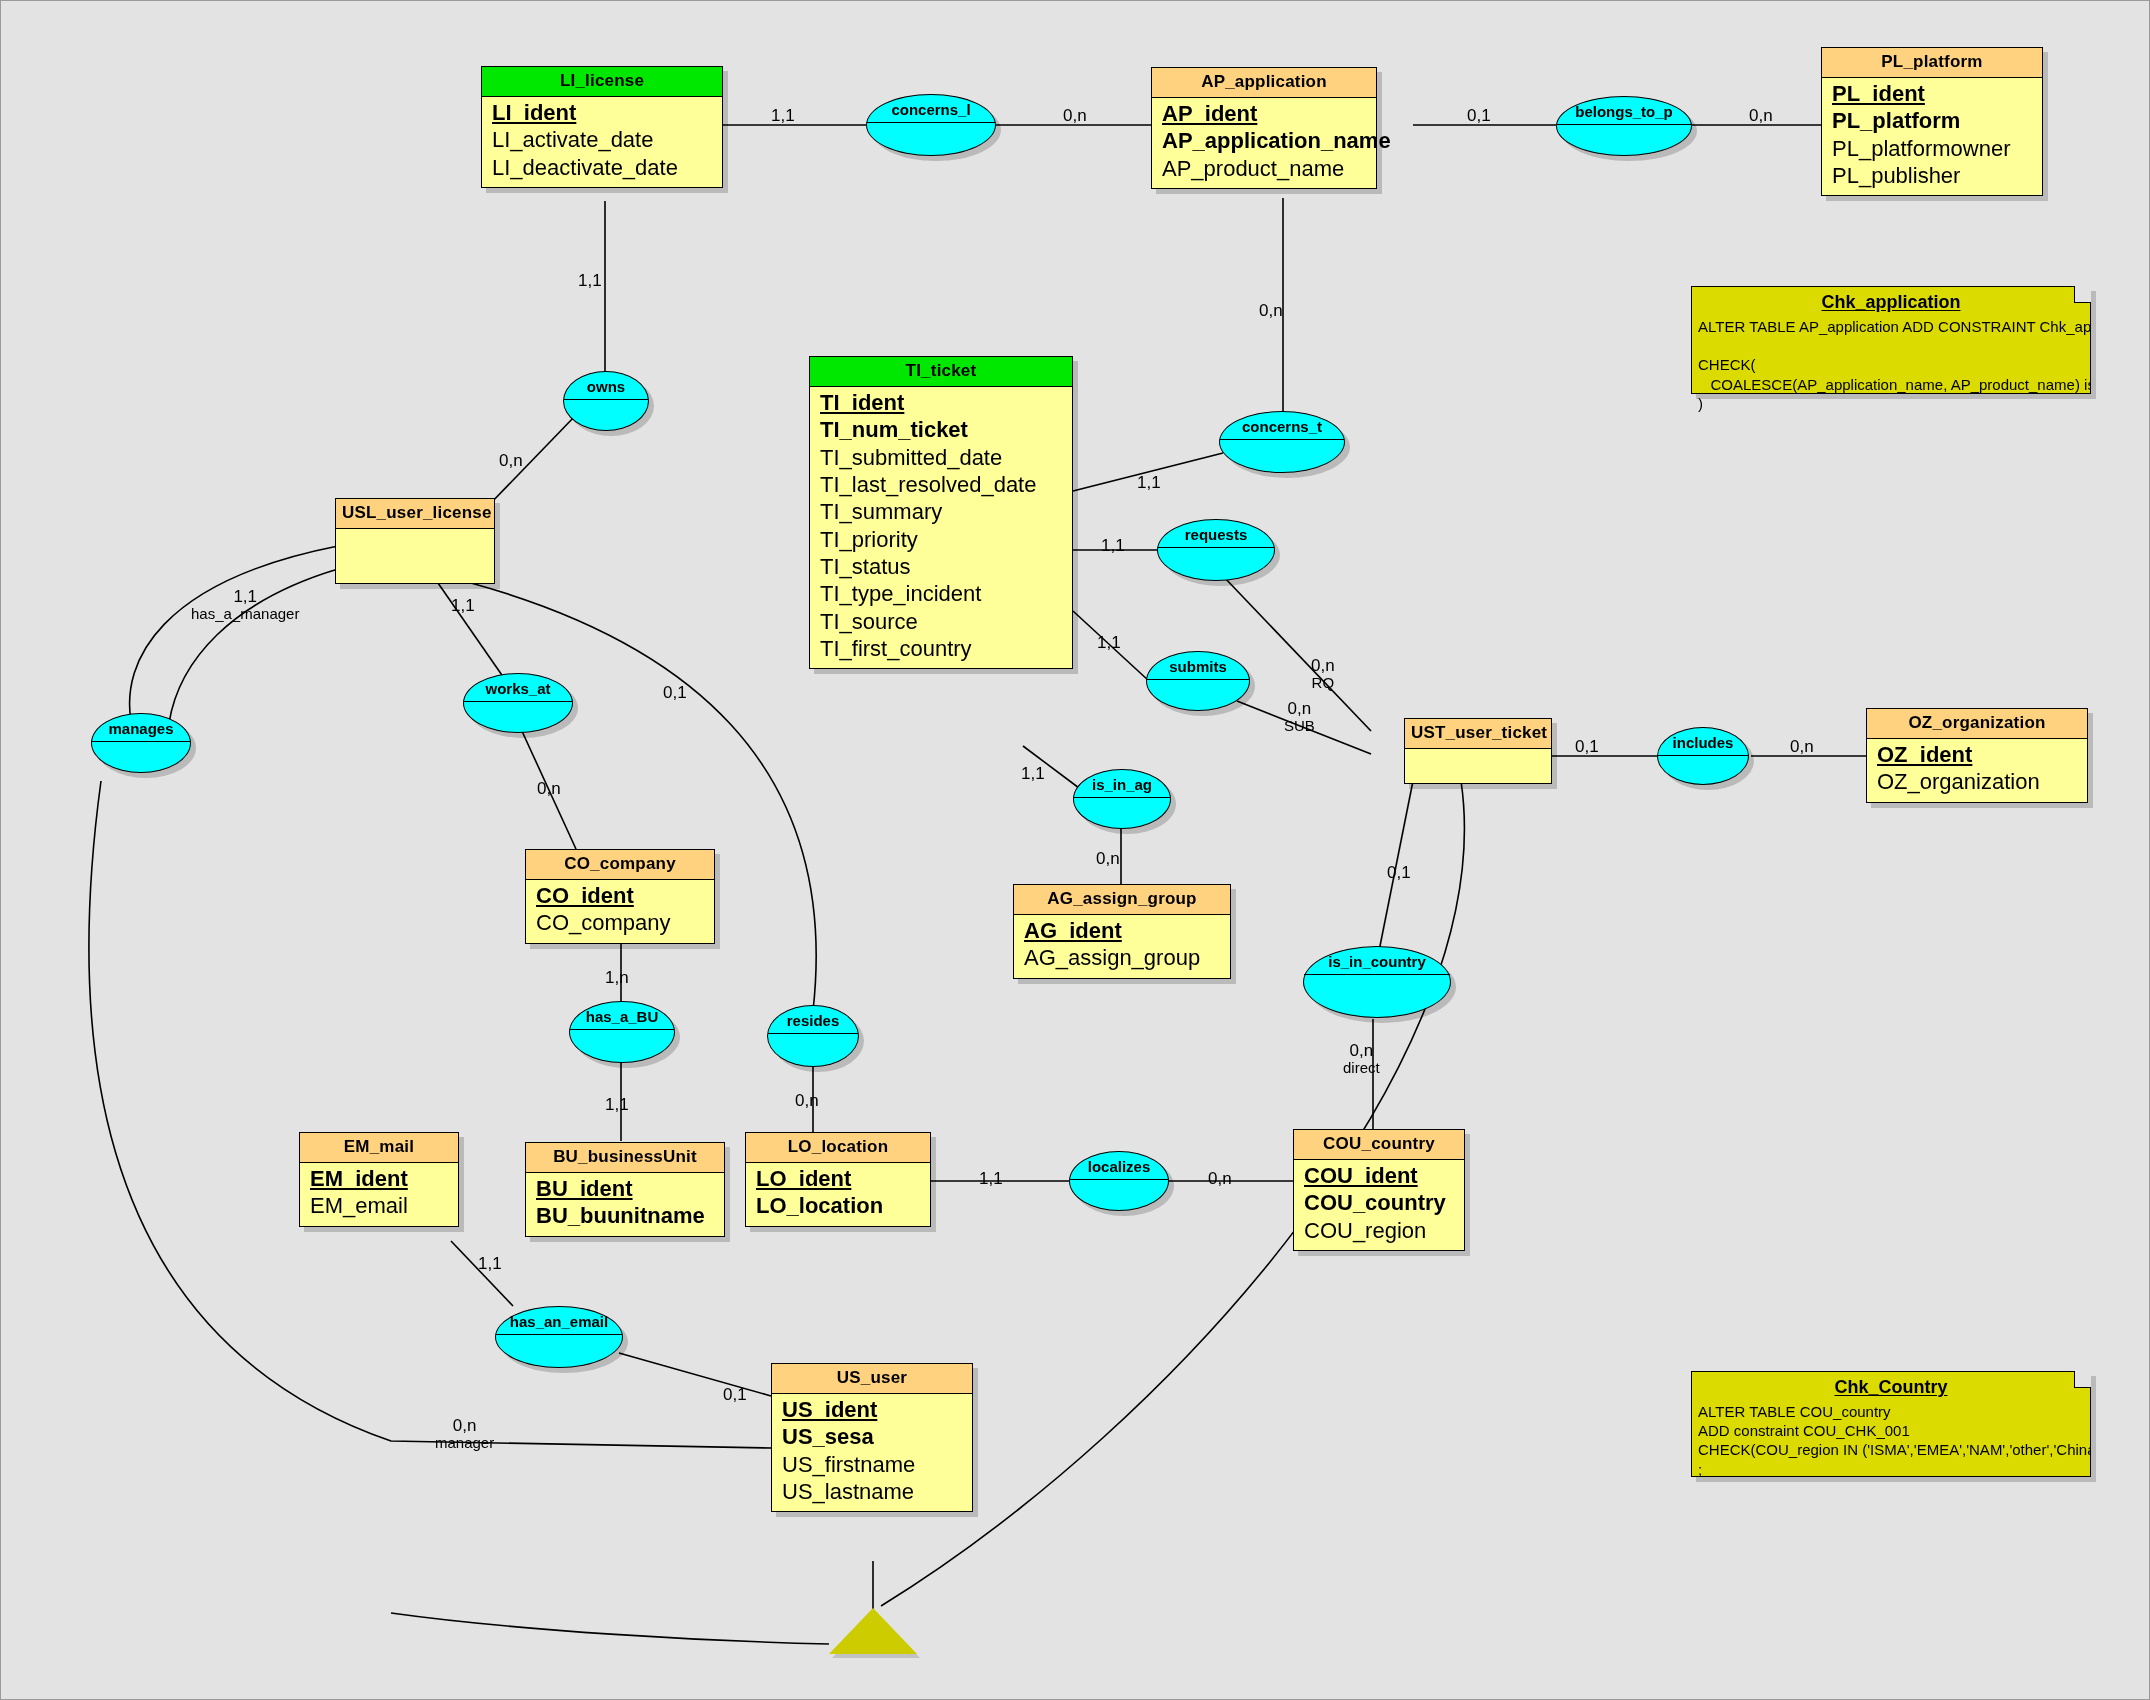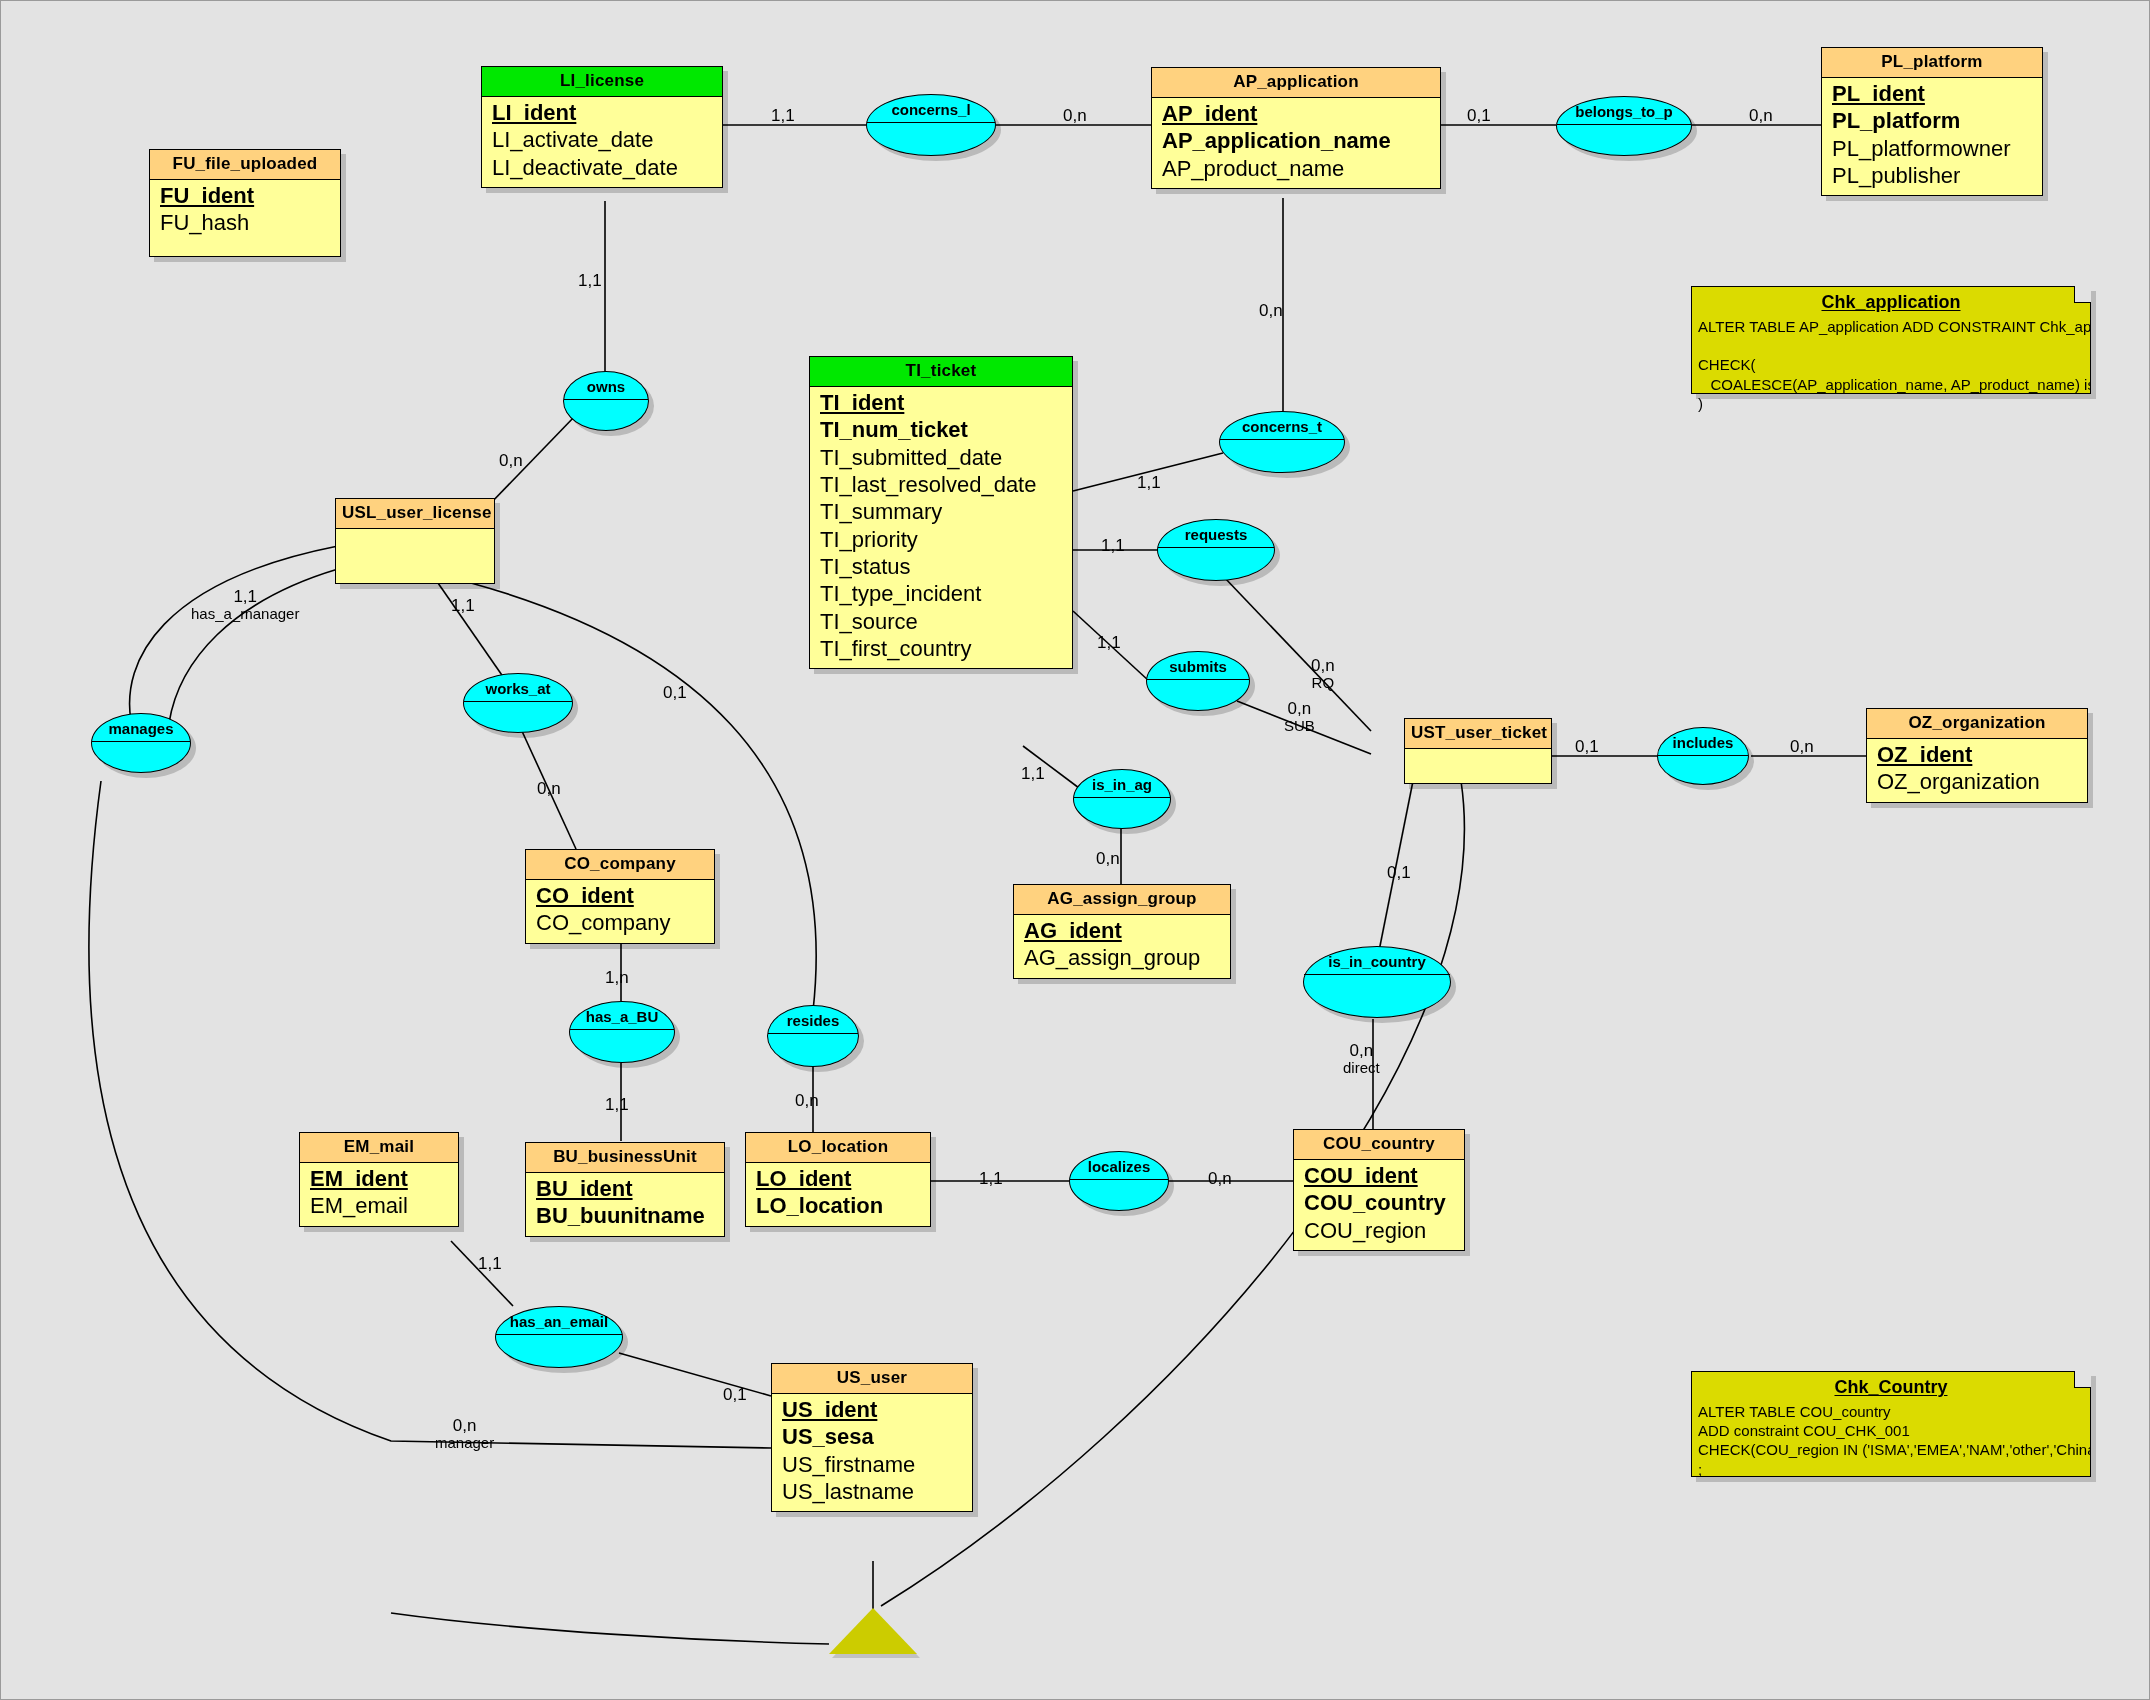--- a/index.html
+++ b/index.html
@@ -209,29 +209,22 @@
 
   <div class="entity green" style="left:480px;top:65px;width:242px;">
     <div class="ehead">LI_license</div>
     <div class="ebody">
       <div class="attr pk">LI_ident</div>
       <div class="attr">LI_activate_date</div>
       <div class="attr">LI_deactivate_date</div>
     </div>
   </div>
 
-  <div class="entity" style="left:148px;top:148px;width:192px;height:108px;">
-    <div class="ehead">FU_file_uploaded</div>
-    <div class="ebody">
-      <div class="attr pk">FU_ident</div>
-      <div class="attr">FU_hash</div>
-    </div>
-  </div>
-
-  <div class="entity" style="left:1150px;top:66px;width:290px;">
+
+  <div class="entity" style="left:1150px;top:66px;width:226px;">
     <div class="ehead">AP_application</div>
     <div class="ebody">
       <div class="attr pk">AP_ident</div>
       <div class="attr bold">AP_application_name</div>
       <div class="attr">AP_product_name</div>
     </div>
   </div>
 
   <div class="entity" style="left:1820px;top:46px;width:222px;">
     <div class="ehead">PL_platform</div>

